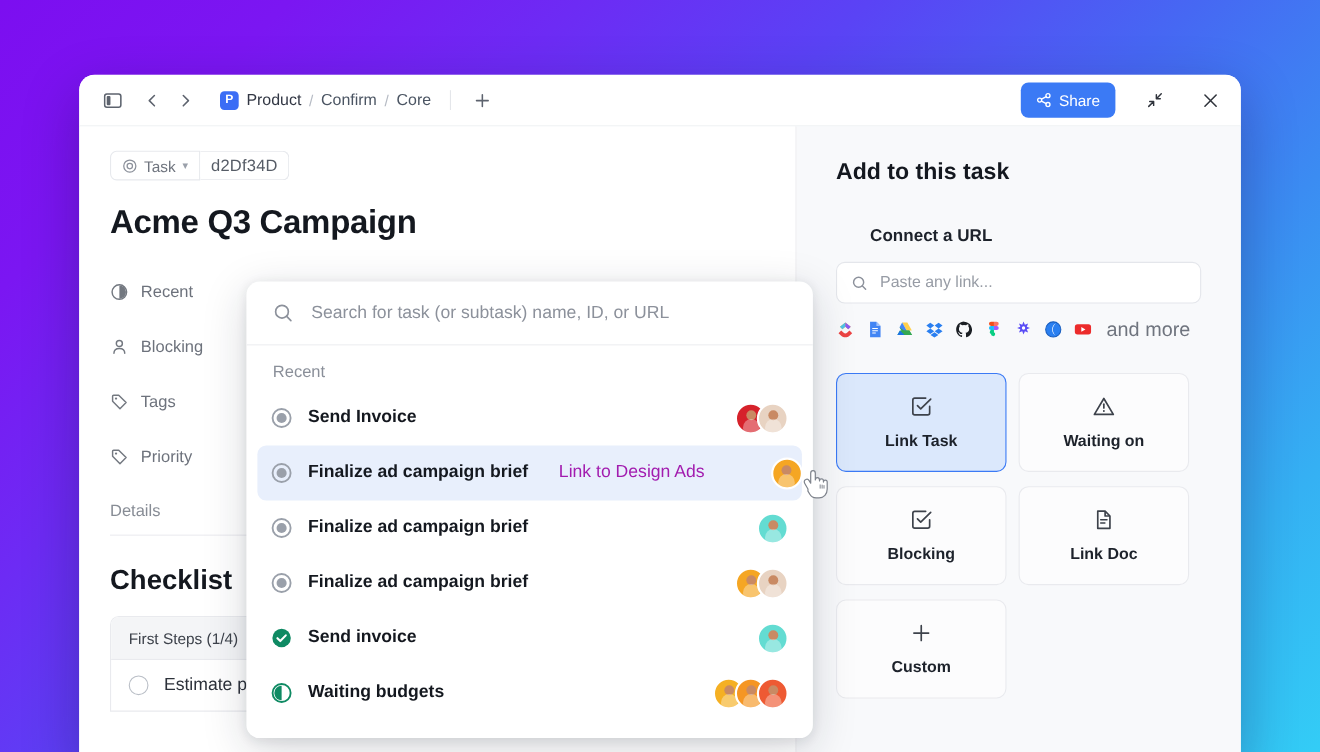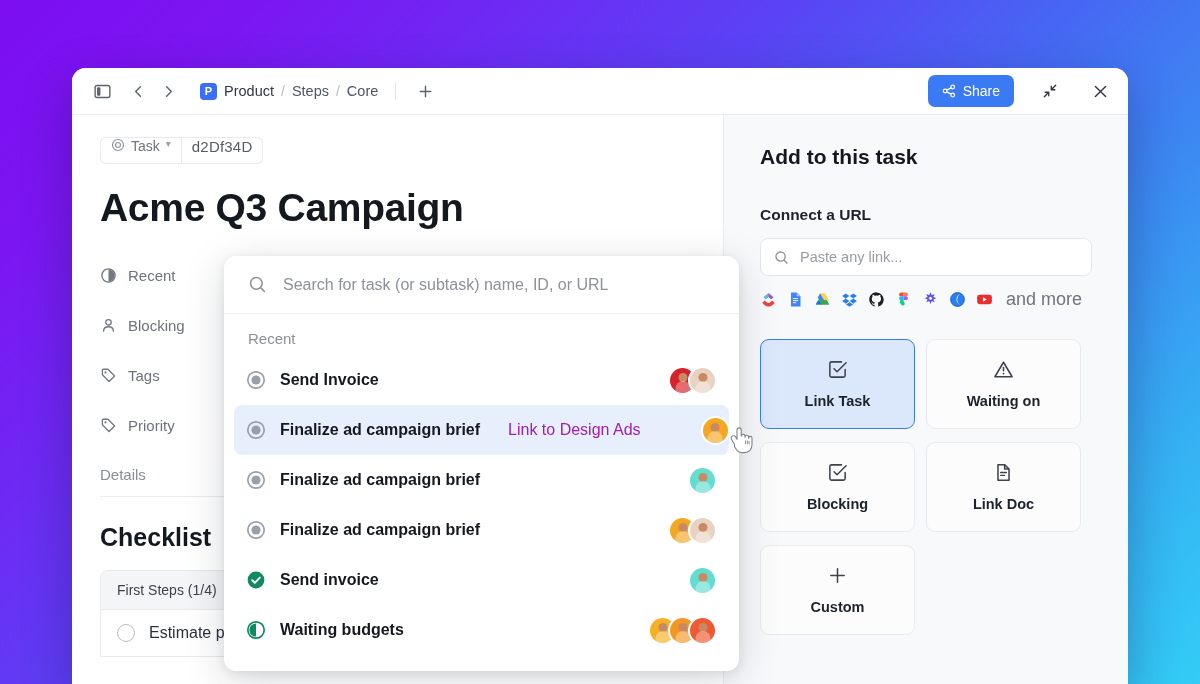--- a/index.html
+++ b/index.html
@@ -72,33 +72,33 @@
   }
   .right-pane {
     flex: 1; background: #f8f9fb;
     border-left: 1px solid #ededf1;
     padding: 30px 36px 0 36px; overflow: hidden;
   }
 
   
   .task-chips { display: flex; align-items: center; }
   .chip {
-    display: flex; gap: 6px;
+    display: flex; align-items: center; gap: 6px;
     border: 1px solid #e7e9ed; background: #fff;
     height: 27px; padding: 0 10px; font-size: 14px; color: #6f747e;
     border-radius: 6px 0 0 6px;
   }
   .chip.id {
     border-left: none; border-radius: 0 6px 6px 0; color: #565c66;
     font-size: 15px; letter-spacing: .2px;
   }
   .chev { font-size: 10px; color: #9aa0aa; }
 
   .task-title {
-    margin-top: 22px; font-size: 39px; font-weight: 700;
+    margin-top: 22px; font-size: 30px; font-weight: 700;
     color: #14181f; letter-spacing: -.3px; white-space: nowrap;
   }
   .fields { margin-top: 20px; }
   .field {
     display: flex; align-items: center; gap: 11px; height: 50px;
     font-size: 15px; color: #6d727c;
   }
   .field-ico { width: 17px; height: 17px; color: #737880; flex: none; }
 
   .section-label {
@@ -185,21 +185,21 @@
   .st { width: 20px; height: 20px; flex: none; }
 
   
   .cursor {
     position: absolute; left: 654px; top: 356px; width: 30px; height: 34px;
     z-index: 9; pointer-events: none;
   }
 
   
   .rp-title { font-size: 21px; font-weight: 700; color: #14181f; }
-  .rp-sub { margin-top: 37px; font-size: 15.5px; font-weight: 700; color: #1d222b; }
+  .rp-sub { margin-top: 37px; font-size: 15.5px; font-weight: 700; color: #1d222b; margin-left: 31px; }
   .url-input {
     margin-top: 14px; height: 38px; background: #fff;
     border: 1px solid #e4e6eb; border-radius: 8px;
     display: flex; align-items: center; gap: 11px; padding: 0 13px;
   }
   .url-input input {
     border: none; outline: none; flex: 1; font-size: 14.5px;
     color: #2b303a; font-family: inherit; background: transparent;
   }
   .url-input input::placeholder { color: #979ca5; }
@@ -249,21 +249,21 @@
         <svg width="15" height="15" viewBox="0 0 16 16" fill="none">
           <path d="M6 3l5 5-5 5" stroke="#5d636e" stroke-width="1.5" stroke-linecap="round" stroke-linejoin="round"></path>
         </svg>
       </div>
     </div>
 
     <div class="crumbs">
       <div class="crumb-logo">P</div>
       <span class="crumb first">Product</span>
       <span class="crumb-sep">/</span>
-      <span class="crumb">Steps</span>
+      <span class="crumb">Confirm</span>
       <span class="crumb-sep">/</span>
       <span class="crumb">Core</span>
       <div class="crumb-divider"></div>
       <div class="icon-btn plus-btn">
         <svg width="17" height="17" viewBox="0 0 18 18" fill="none">
           <path d="M9 3.4v11.2M3.4 9h11.2" stroke="#5d636e" stroke-width="1.5" stroke-linecap="round"></path>
         </svg>
       </div>
     </div>
 

